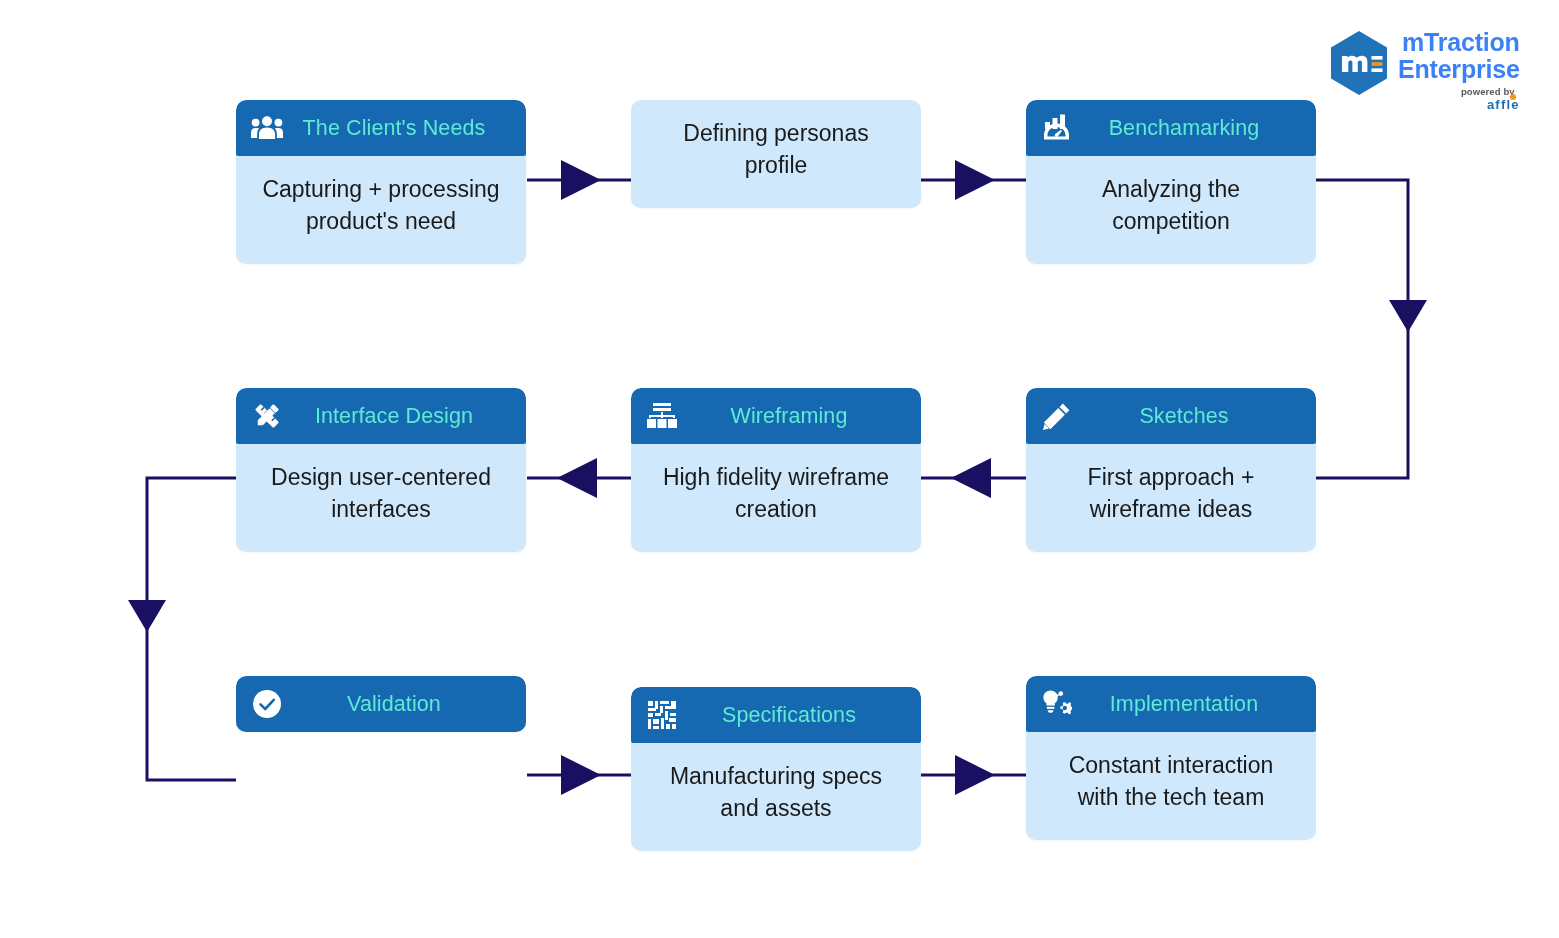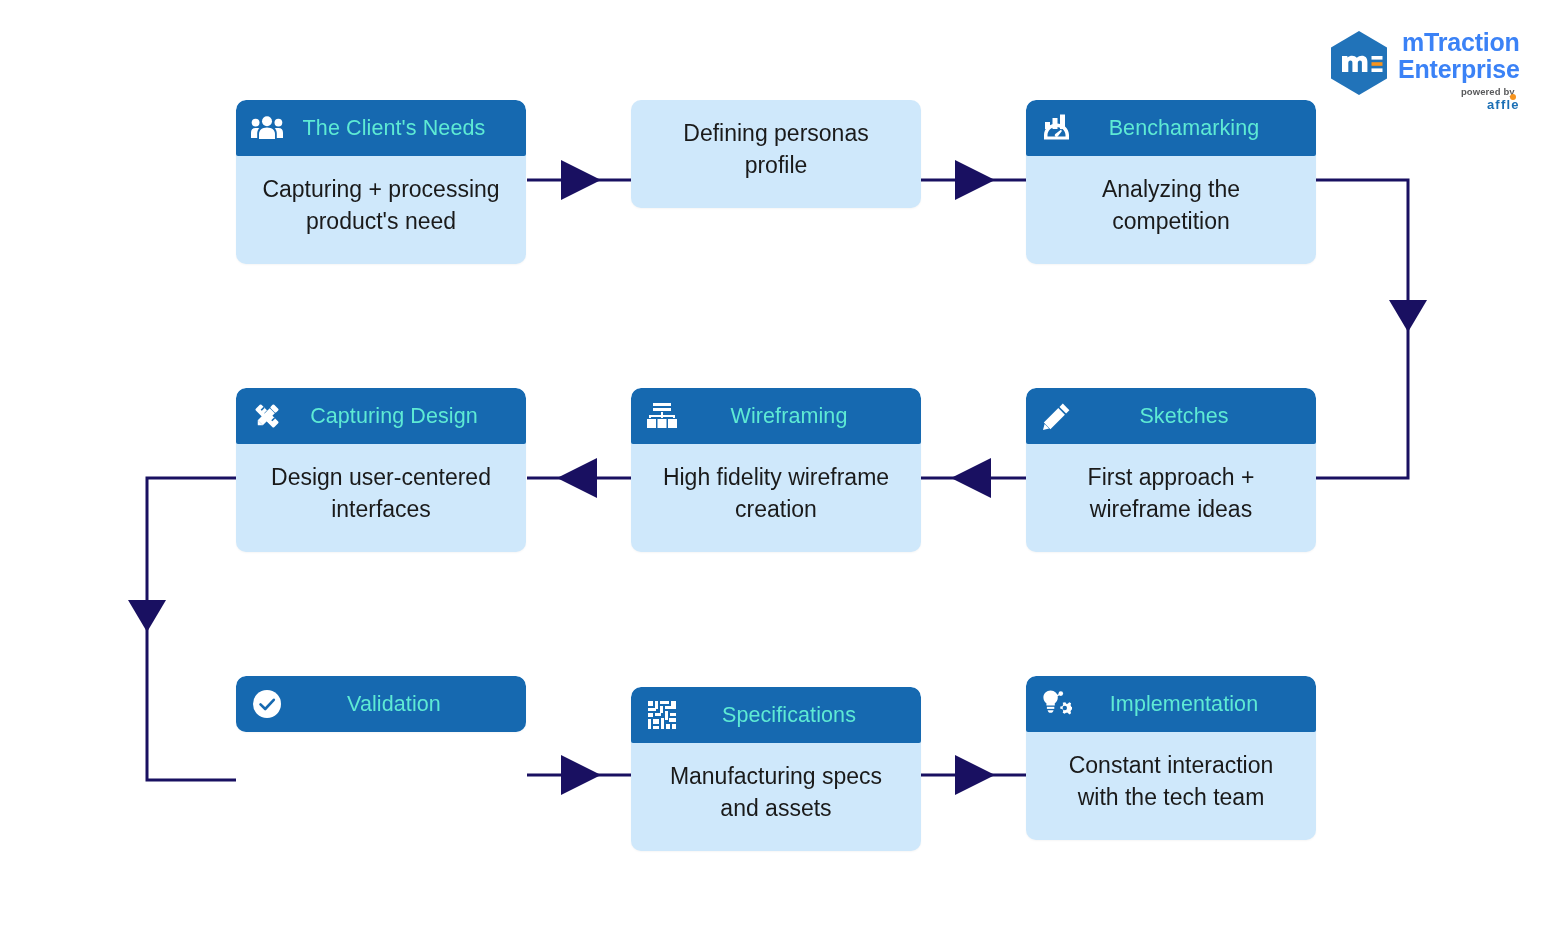--- a/index.html
+++ b/index.html
@@ -266,21 +266,21 @@
           <rect x="21" y="11" width="1.6" height="4" fill="#1669b0"></rect>
         </g>
 
         <g transform="rotate(-45 15 15)">
           <polygon points="2,15 5.5,11.4 5.5,18.6"></polygon>
           <rect x="5.5" y="11.4" width="17" height="7.2"></rect>
           <rect x="23" y="11" width="5" height="8" rx="1.2"></rect>
         </g>
       </svg>
     </span>
-    <span class="card-title">Capturing Design</span>
+    <span class="card-title">Interface Design</span>
   </div>
   <div class="card-body">Design user-centered
 interfaces</div>
 </div>
 
 <div class="card" style="left:631px; top:388px;">
   <div class="card-header">
     <span class="icon">
       <svg width="30" height="28" viewBox="0 0 30 28" xmlns="http://www.w3.org/2000/svg" fill="#ffffff">
         <rect x="6" y="1" width="18" height="3"></rect>

